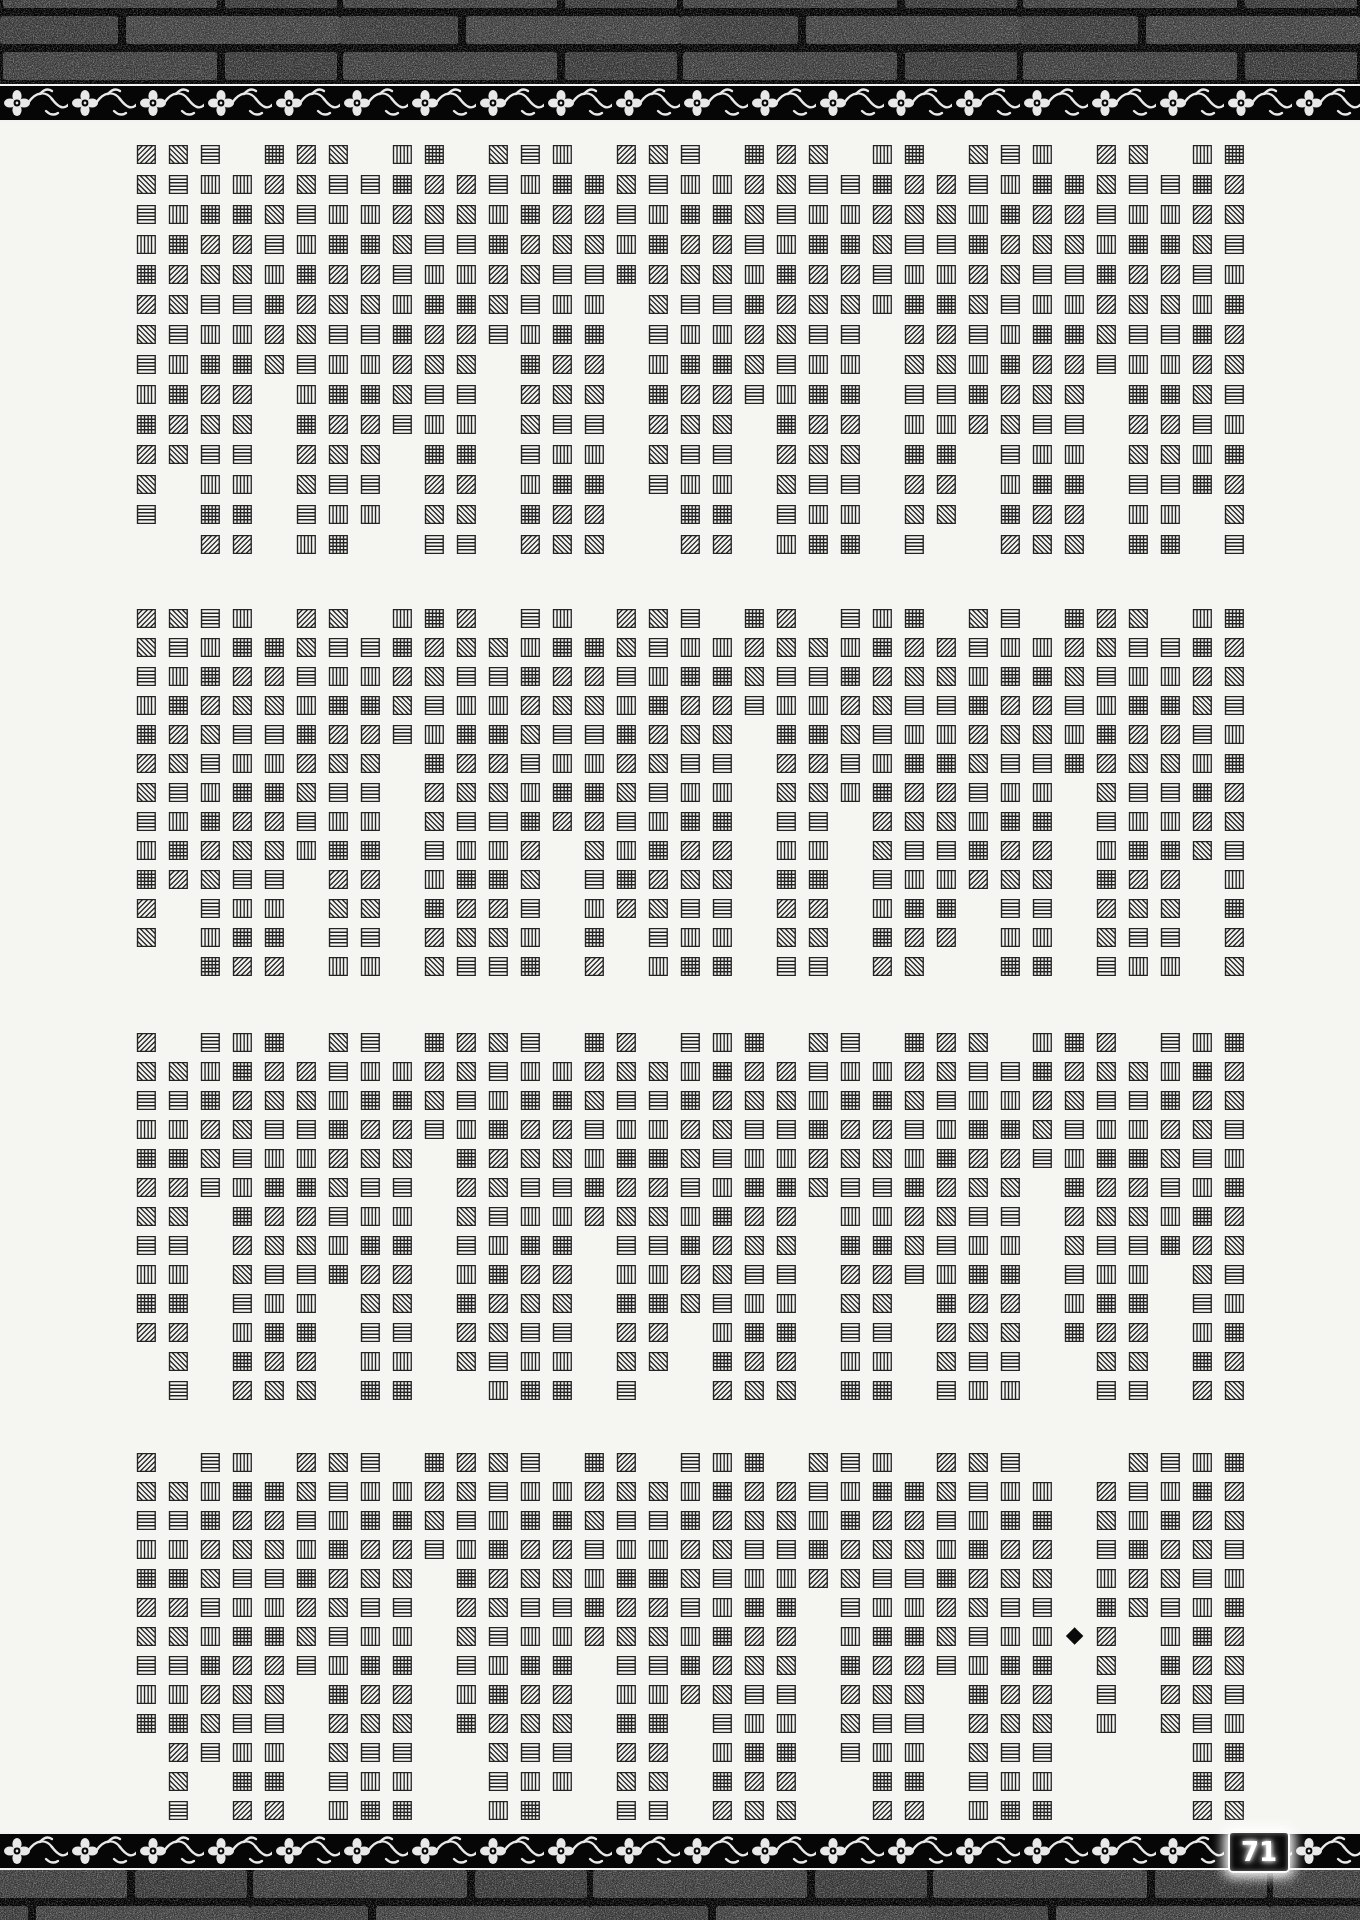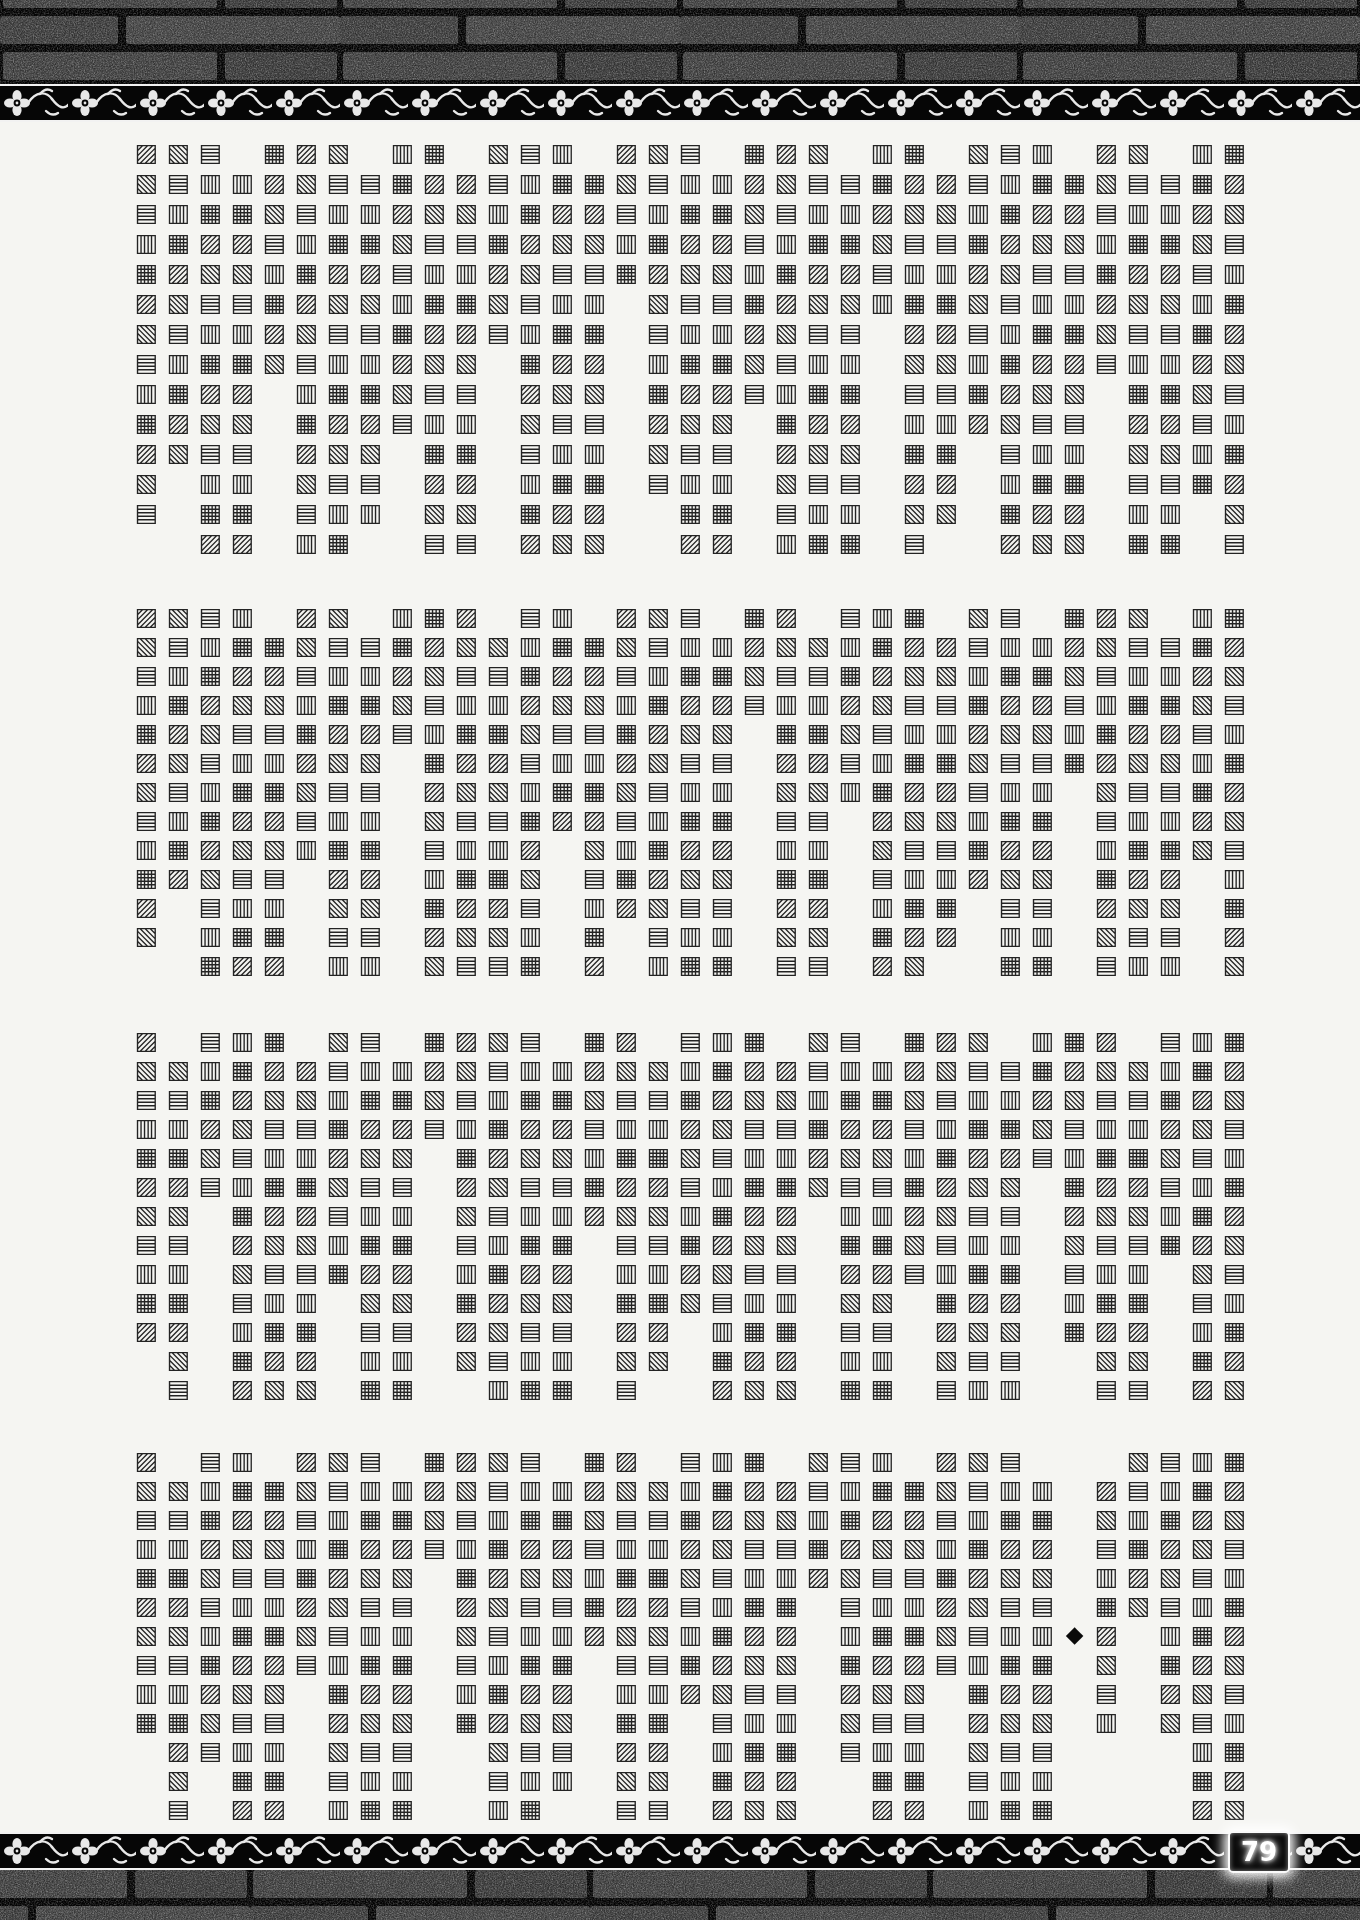--- a/index.html
+++ b/index.html
@@ -268,16 +268,16 @@
         <feTurbulence type="fractalNoise" baseFrequency="0.9" numOctaves="2" seed="23" stitchTiles="stitch"></feTurbulence>
         <feColorMatrix type="matrix" values="0 0 0 0 0  0 0 0 0 0  0 0 0 0 0  0 0 0 1.6 -0.55"></feColorMatrix>
       </filter>
     </defs>
     <rect width="1360" height="50" fill="url(#bp2)"></rect>
     <rect width="1360" height="50" filter="url(#fw2)" opacity="0.4"></rect>
     <rect width="1360" height="50" filter="url(#fb2)" opacity="0.55"></rect>
   </svg>
 
   <div class="pagenum-badge">
-    <span>79</span>
+    <span>71</span>
   </div>
 
 </div>
 
 </body></html>

